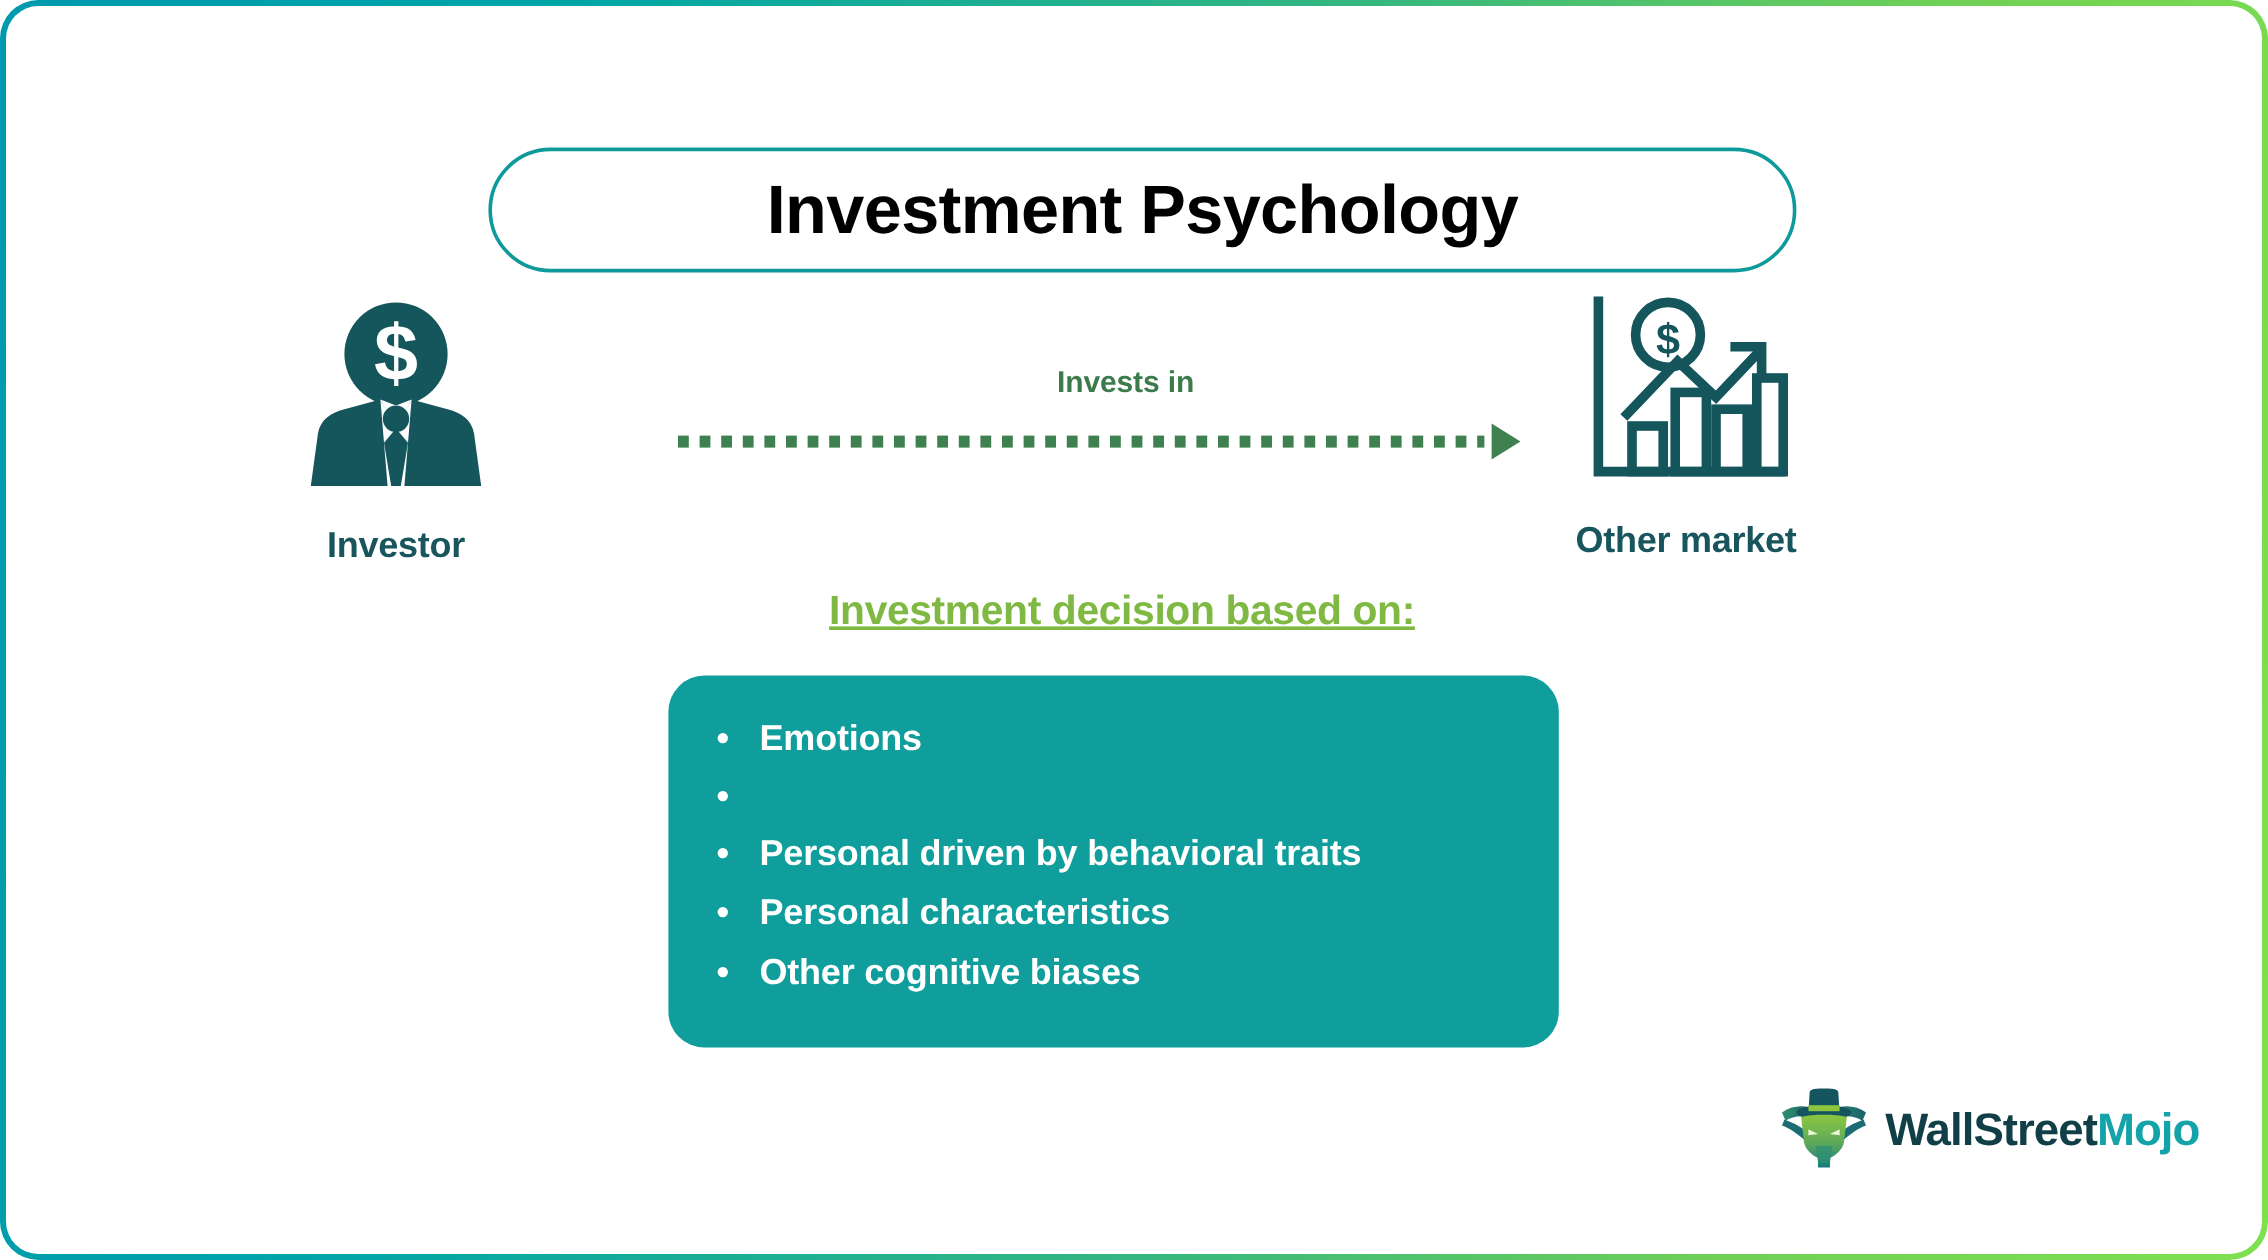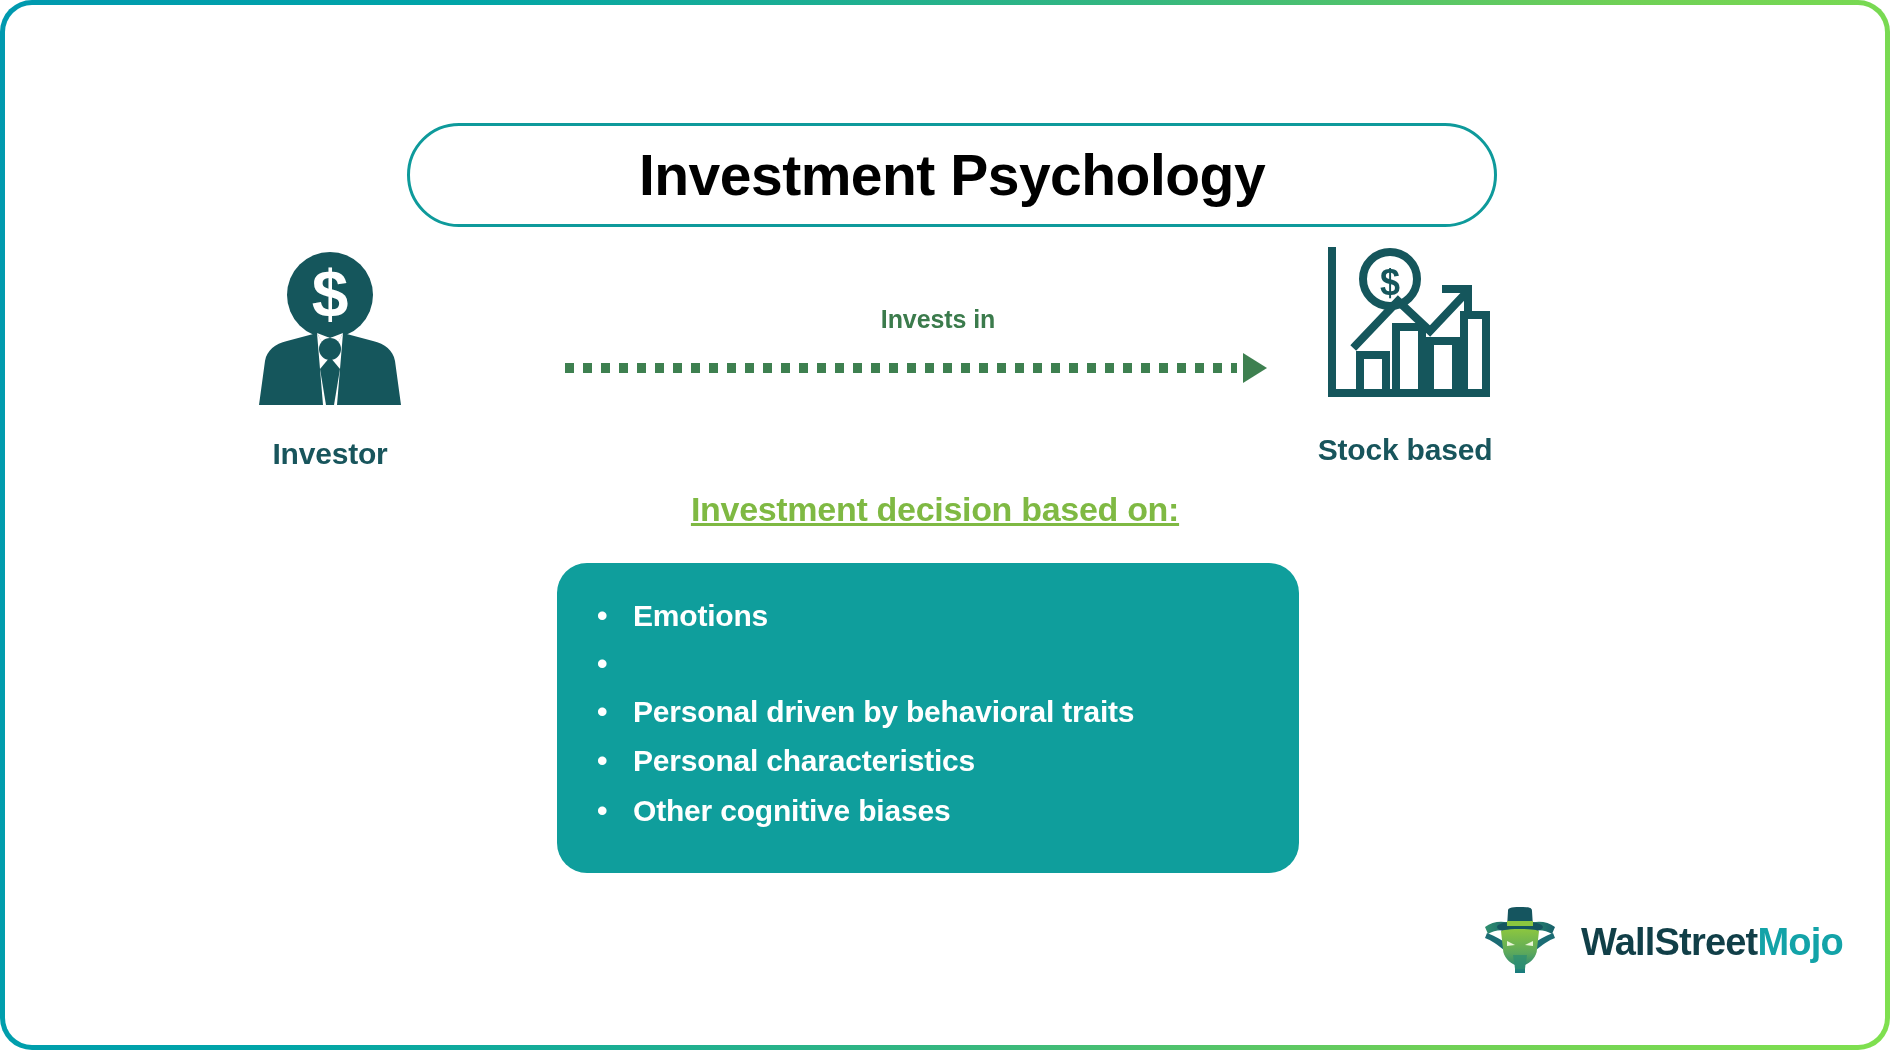--- a/index.html
+++ b/index.html
@@ -168,21 +168,21 @@
   }
   .factor-text { line-height: 1.12; }
 
   
   #brand-logo {
     position: absolute;
     left: 1478px;
     top: 900px;
     display: flex;
     align-items: center;
-    gap: 24px;
+    gap: 14px;
   }
   #brand-wordmark {
     font-size: 38px;
     font-weight: 700;
     letter-spacing: -0.8px;
     white-space: nowrap;
   }
   .brand-part-1 { color: #113F48; }
   .brand-part-2 { color: #13A3A8; }
 </style>
@@ -231,21 +231,21 @@
 
             <path d="M38 102 L80 58 L112 88 L148 50"></path>
 
             <path d="M124 46 L150 46 L150 72" stroke-linecap="butt"></path>
 
             <circle cx="72" cy="36" r="27"></circle>
           </g>
           <text x="72" y="52" font-family="&quot;Liberation Sans&quot;, sans-serif" font-size="36" font-weight="700" fill="#15565C" text-anchor="middle">$</text>
         </svg>
       </span>
-      <span class="node-label">Stock based</span>
+      <span class="node-label">Other market</span>
     </div>
 
     <div id="connector">
       <div id="connector-label">Invests in</div>
       <div id="connector-line"></div>
       <div id="connector-arrowhead"></div>
     </div>
 
     <div id="decision-heading">Investment decision based on:</div>
 

